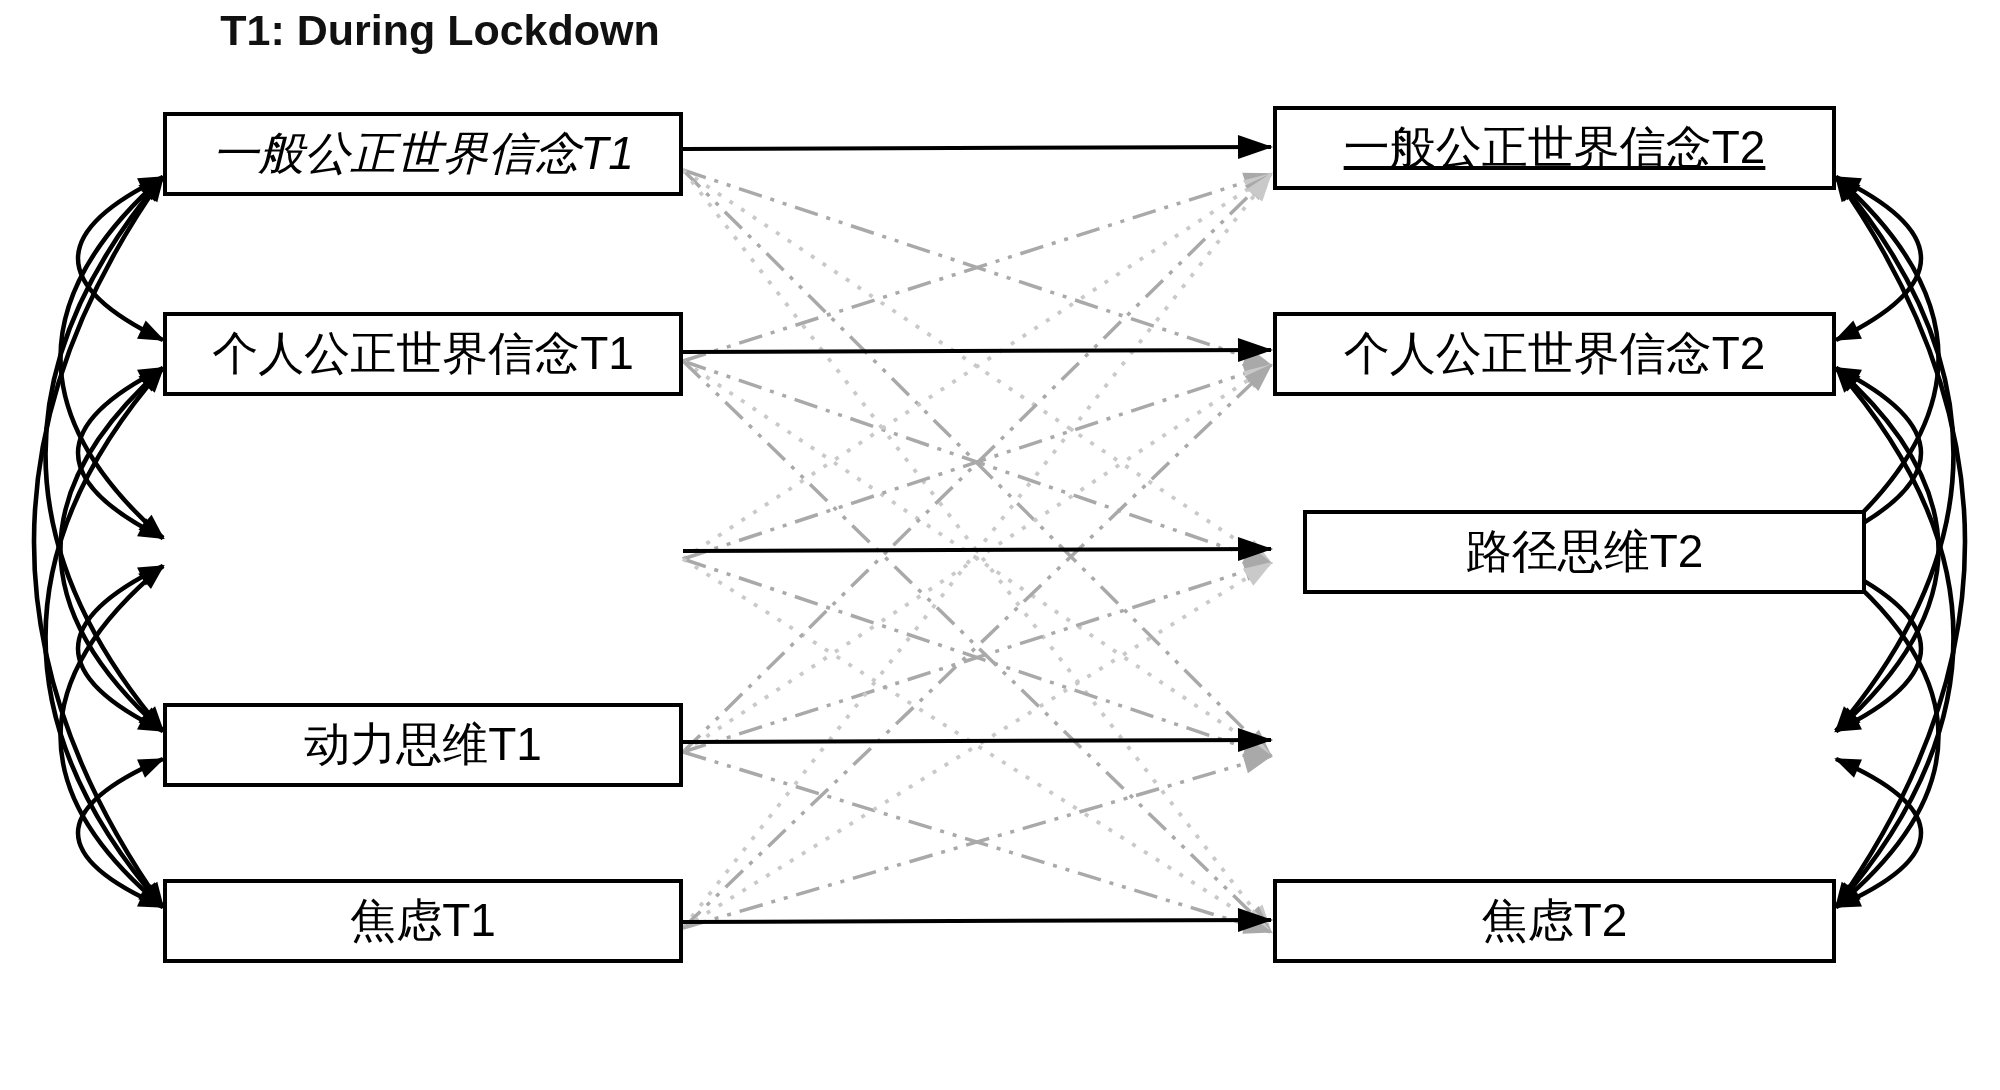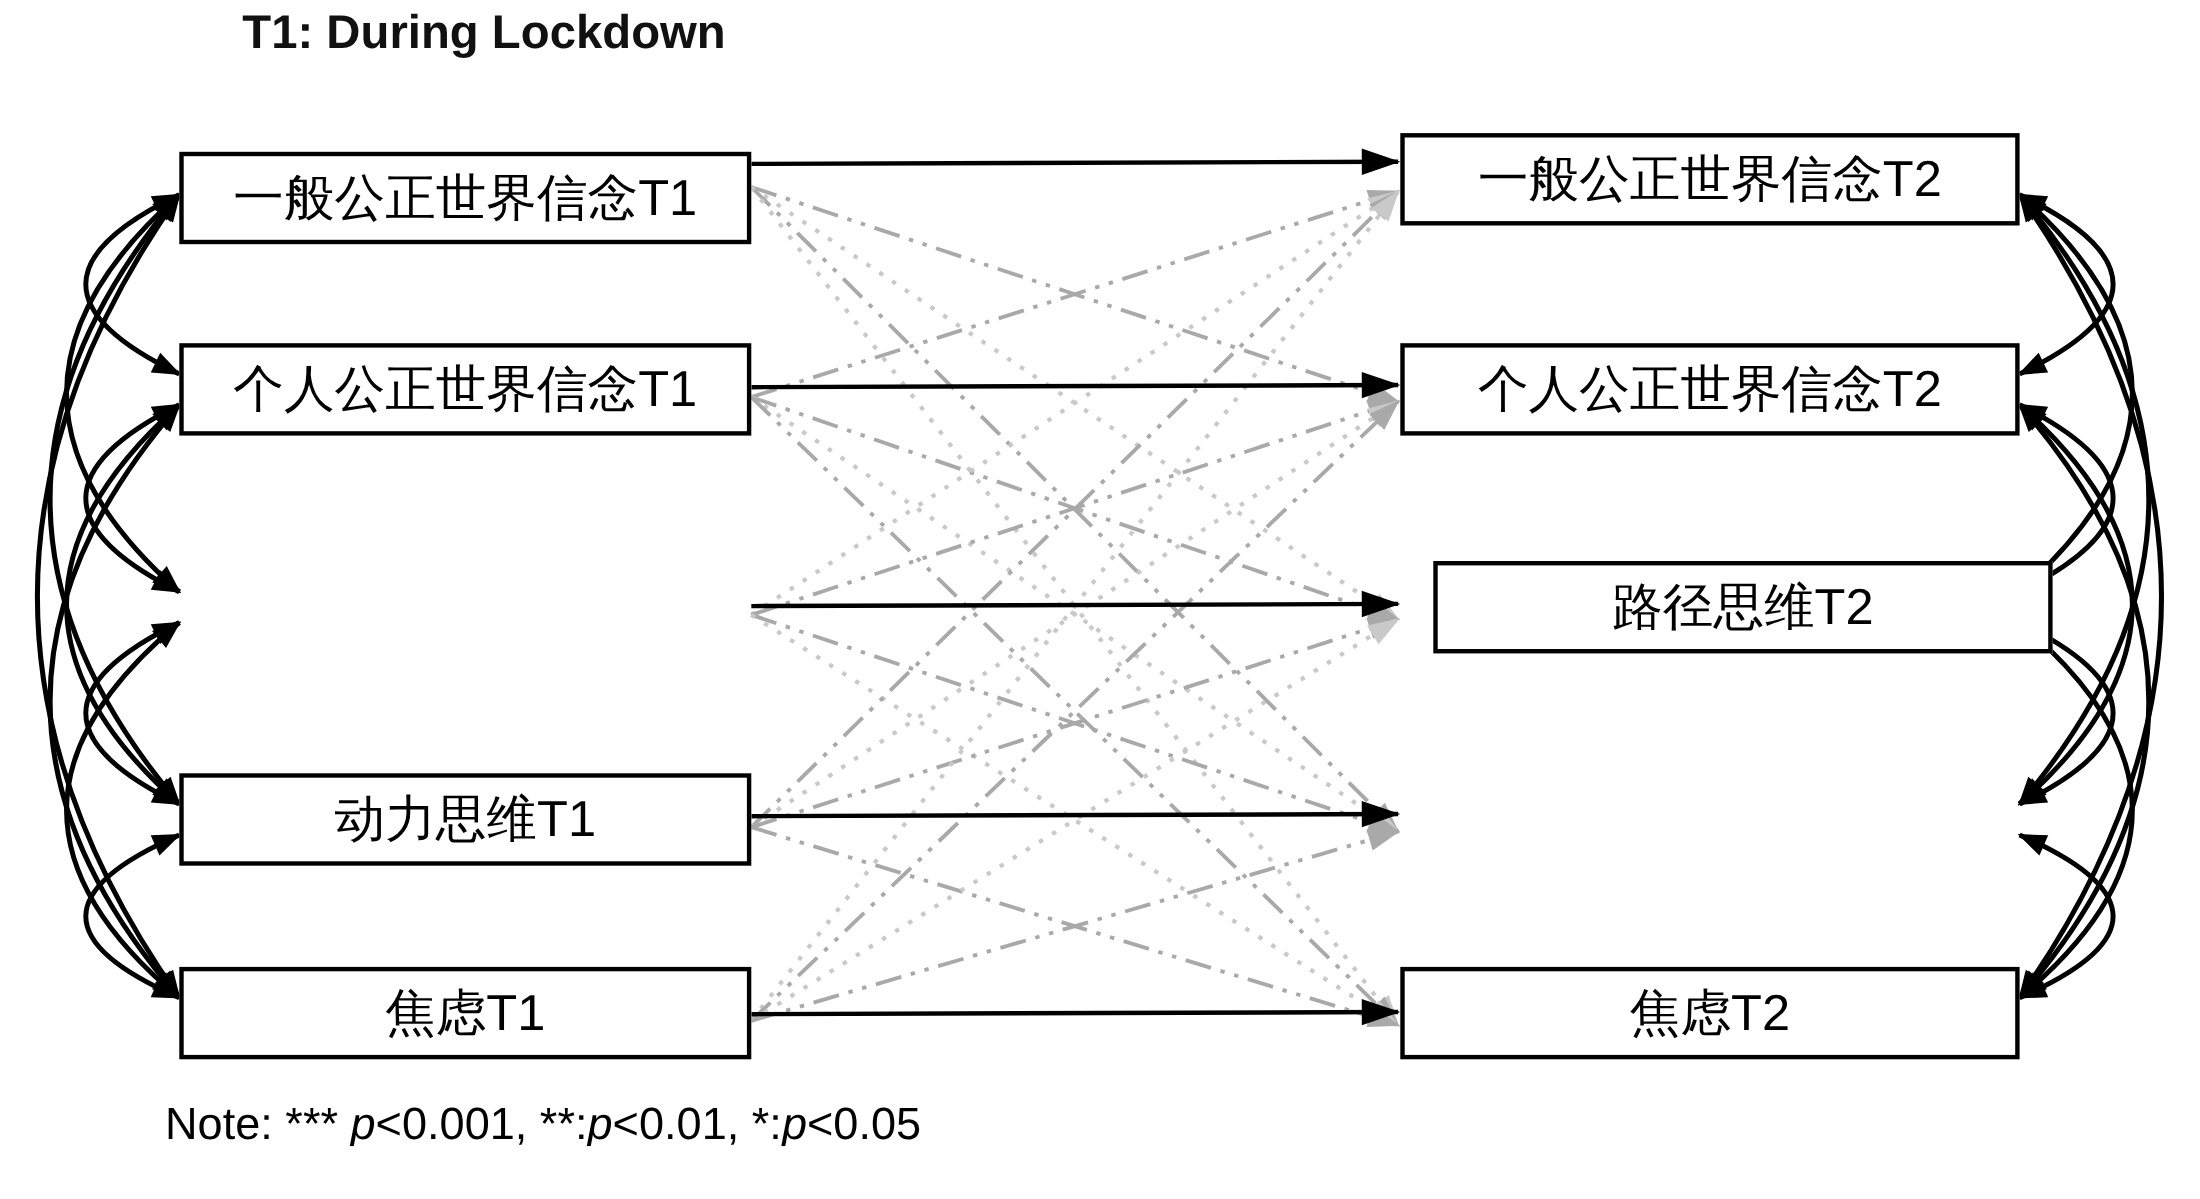--- a/index.html
+++ b/index.html
@@ -106,25 +106,24 @@
       </g>
     <g id="stab-group">
         <line x1="683" y1="149" x2="1271" y2="147" stroke="#000000" stroke-width="4" marker-end="url(#mSolid)"></line>
         <line x1="683" y1="352" x2="1271" y2="350" stroke="#000000" stroke-width="4" marker-end="url(#mSolid)"></line>
         <line x1="683" y1="551" x2="1271" y2="549" stroke="#000000" stroke-width="4" marker-end="url(#mSolid)"></line>
         <line x1="683" y1="742" x2="1271" y2="740" stroke="#000000" stroke-width="4" marker-end="url(#mSolid)"></line>
         <line x1="683" y1="922" x2="1271" y2="920" stroke="#000000" stroke-width="4" marker-end="url(#mSolid)"></line>
       </g>
   </svg>
 
-  <div class="vbox t1" style="top: 138px; border-color: rgb(0, 0, 0);">一般公正世界信念T1</div>
+  <div class="vbox t1" style="top: 112px; border-color: rgb(0, 0, 0); font-style: italic;">一般公正世界信念T1</div>
   <div class="vbox t1" style="top: 312px; border-color: rgb(0, 0, 0);">个人公正世界信念T1</div>
   <div class="vbox t1" style="top: 703px; border-color: rgb(0, 0, 0);">动力思维T1</div>
   <div class="vbox t1" style="top: 879px; border-color: rgb(0, 0, 0);">焦虑T1</div>
 
-  <div class="vbox t2" style="top: 121px; border-color: rgb(0, 0, 0);">一般公正世界信念T2</div>
+  <div class="vbox t2" style="top: 106px; border-color: rgb(0, 0, 0); text-decoration: underline;">一般公正世界信念T2</div>
   <div class="vbox t2" style="top: 312px; border-color: rgb(0, 0, 0);">个人公正世界信念T2</div>
   <div class="vbox t2" style="top: 510px; border-color: rgb(0, 0, 0); margin-left: 30px;">路径思维T2</div>
   <div class="vbox t2" style="top: 879px; border-color: rgb(0, 0, 0);">焦虑T2</div>
 
-  <div id="note"><span>Note: *** </span><span class="it">p</span><span>&lt;0.001, **:</span><span class="it">p</span><span>&lt;0.01, *:</span><span class="it">p</span><span>&lt;0.05</span></div>
 
 </div>
 
 </body></html>

